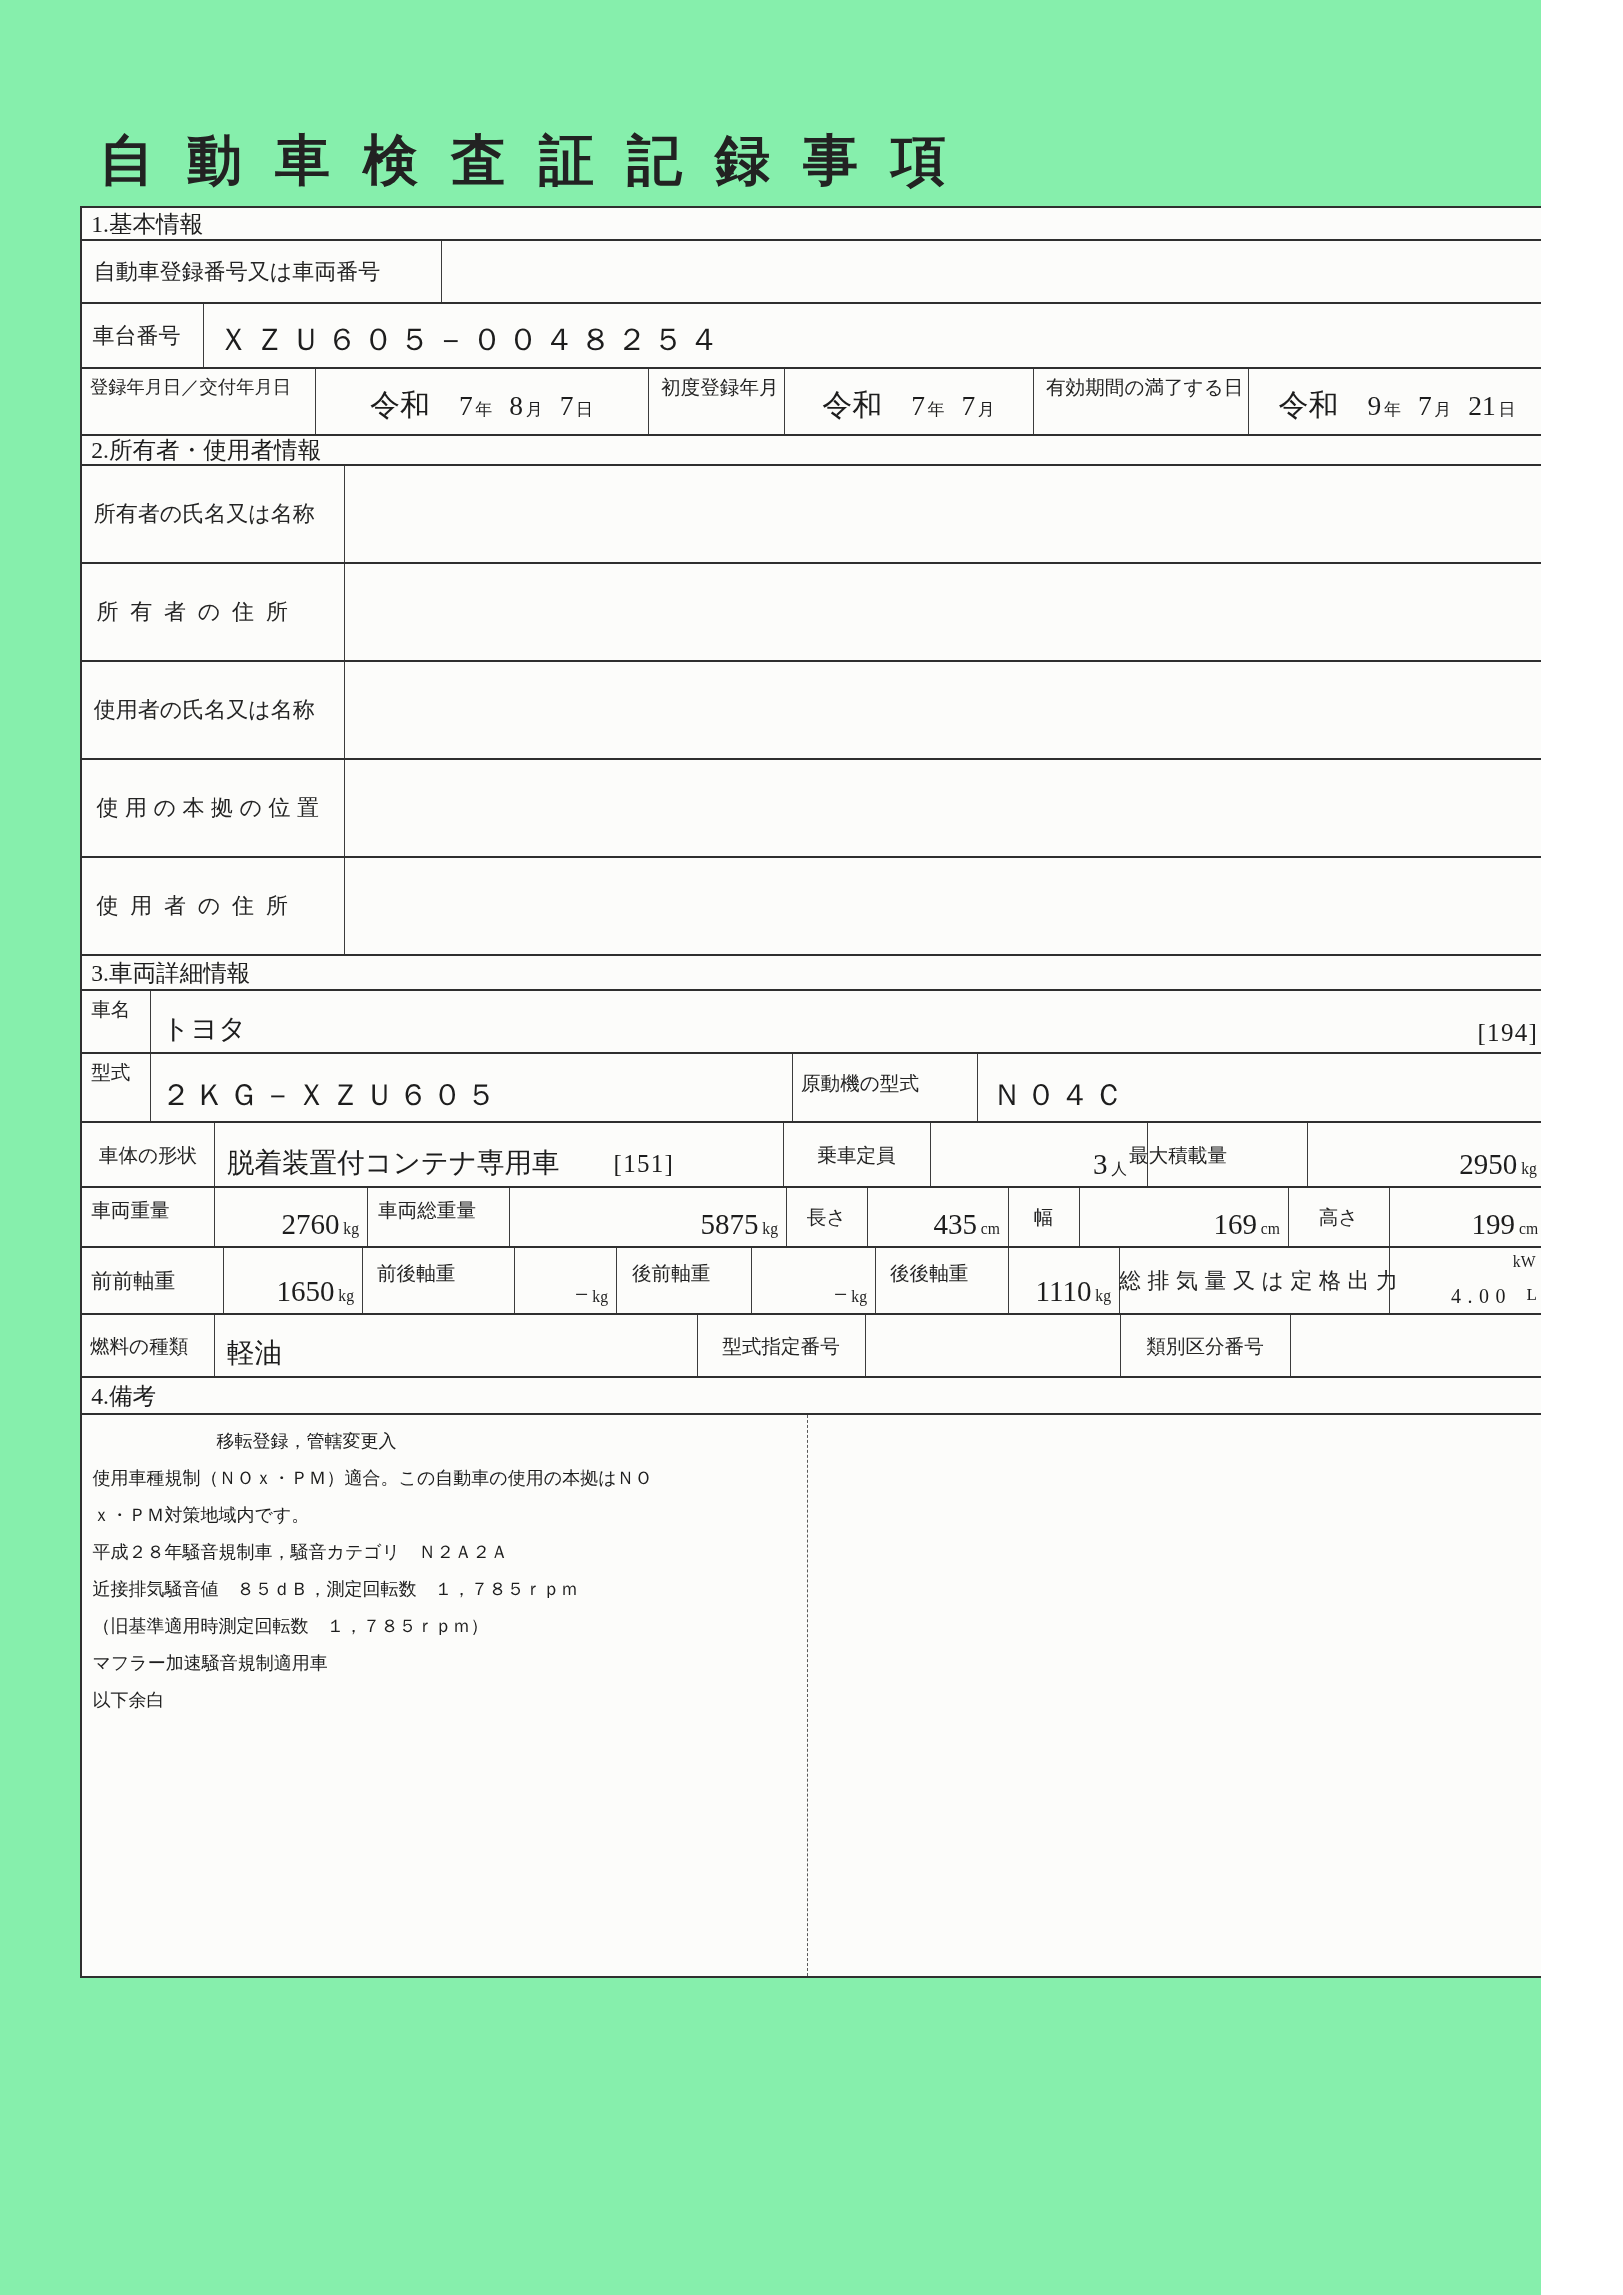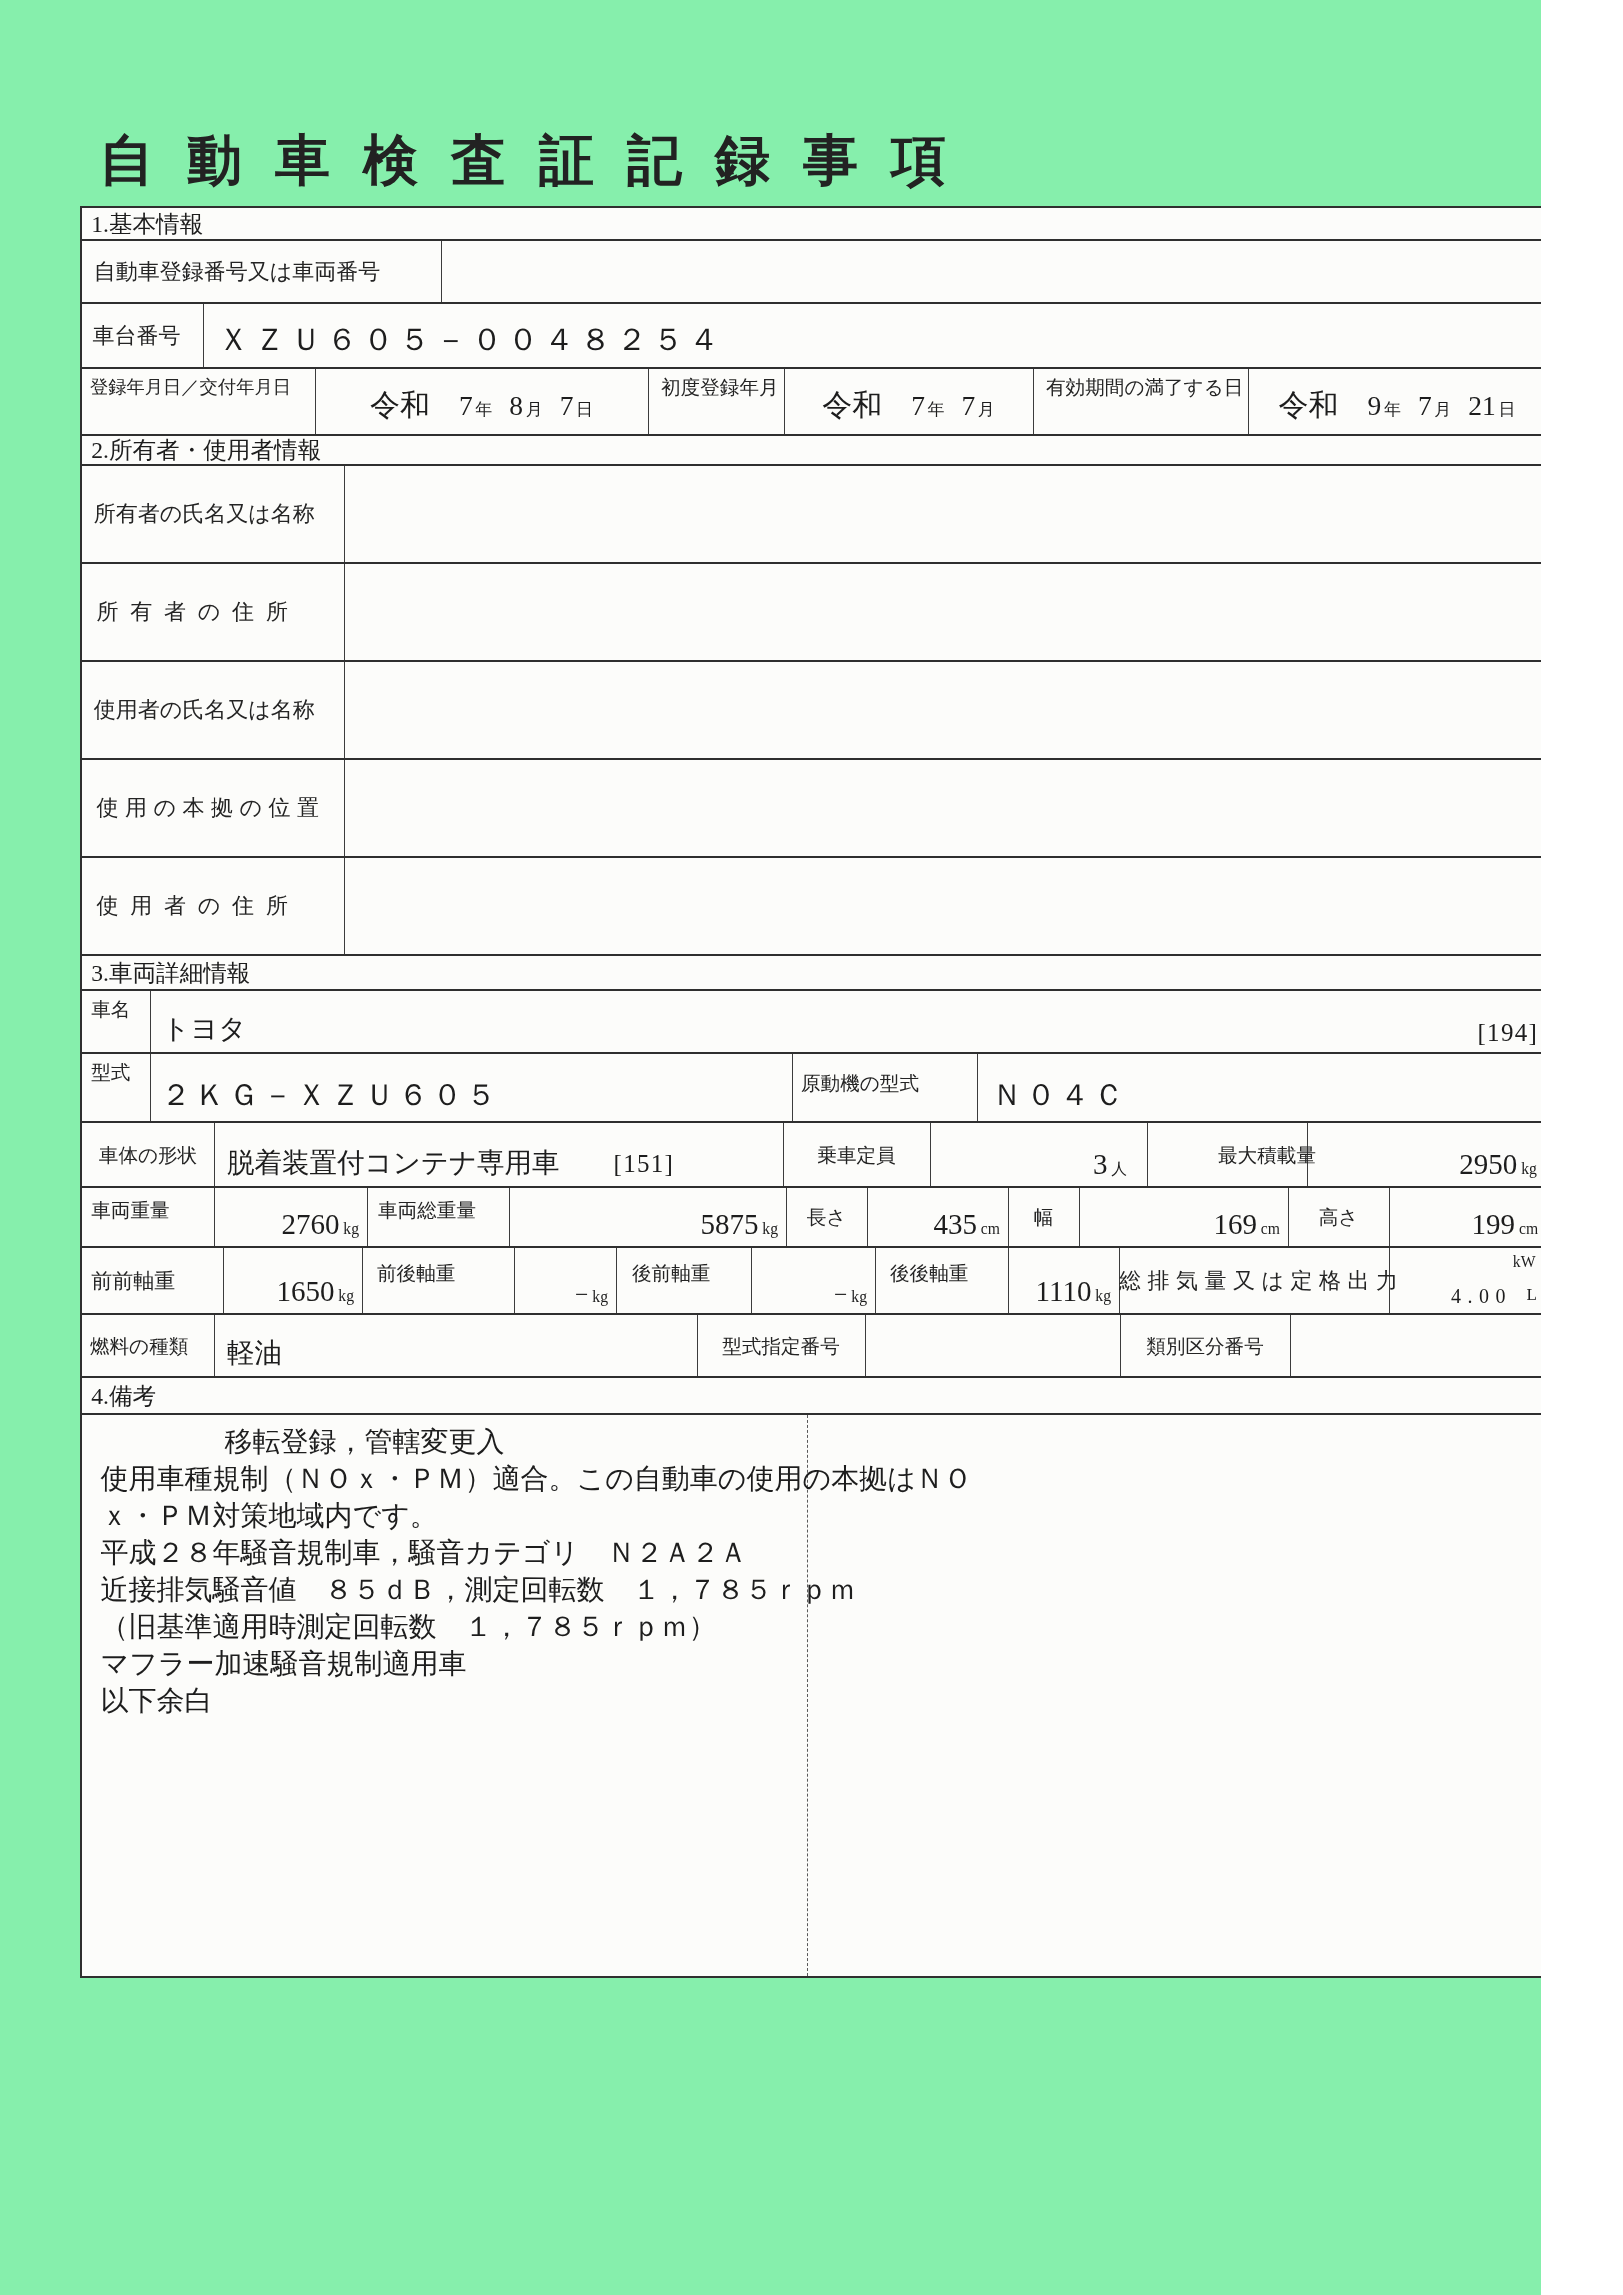--- a/index.html
+++ b/index.html
@@ -39,21 +39,21 @@
   .dn{font-size:27.5px;}
   .g44{margin-left:29px;} .g26{margin-left:17px;}
   .du{font-style:normal; font-size:17px; margin-left:2.6px;}
   .dashval{font-size:23.6px;}
   .kw{position:absolute; top:5.2px; right:10.5px; font-size:15.7px;}
   .lu{position:absolute; bottom:7.9px; right:9.2px; font-size:17px;}
   .disp{position:absolute; bottom:5.2px; right:34px; font-size:20px; letter-spacing:6.5px;font-family:Liberation Serif, serif;}
   .rembox{position:absolute; inset:0;}
   .dash{position:absolute; top:0; bottom:0; left:725px; border-left:1.3px dashed #5a5a5a;}
   .rblock{position:absolute; left:10.5px; top:7.9px; width:710px;}
-  .rline{font-size:28px; line-height:37px; white-space:nowrap;margin-left:8px;}
+  .rline{font-size:18px; line-height:37px; white-space:nowrap;}
   .indent{padding-left:124px;}
 </style>
 </head>
 <body>
 
 <div class="page">
 
   <div class="title">自動車検査証記録事項</div>
 
   <div class="tbl">
@@ -166,21 +166,21 @@
       <i class="vl" style="left:132px"></i>
       <i class="vl" style="left:701px"></i>
       <i class="vl" style="left:848px"></i>
       <i class="vl" style="left:1065px"></i>
       <i class="vl" style="left:1225px"></i>
       <span class="lab f30 cen" style="left:0; width:132px">車体の形状</span>
       <span class="vbl" style="left:145px"><b style="font-weight:normal">脱着装置付コンテナ専用車</b><b class="code" style="font-weight:normal; margin-left:54px">[151]</b></span>
       <span class="lab f30 cen" style="left:848px; width:0; left:848px"></span>
       <span class="lab f30 cen" style="left:701px; width:147px">乗車定員</span>
       <span class="vbr" style="right:419px"><b style="font-weight:normal">3</b><i class="u">人</i></span>
-      <span class="lab f30 cen" style="left:1105px; width:160px">最大積載量</span>
+      <span class="lab f30 cen" style="left:1016px; width:160px">最大積載量</span>
       <span class="vbr" style="right:9.2px"><b style="font-weight:normal">2950</b><i class="u">kg</i></span>
     </div>
 
     <div class="row" style="height:60px">
       <i class="vl" style="left:132px"></i>
       <i class="vl" style="left:285px"></i>
       <i class="vl" style="left:427px"></i>
       <i class="vl" style="left:704px"></i>
       <i class="vl" style="left:785px"></i>
       <i class="vl" style="left:926px"></i>

